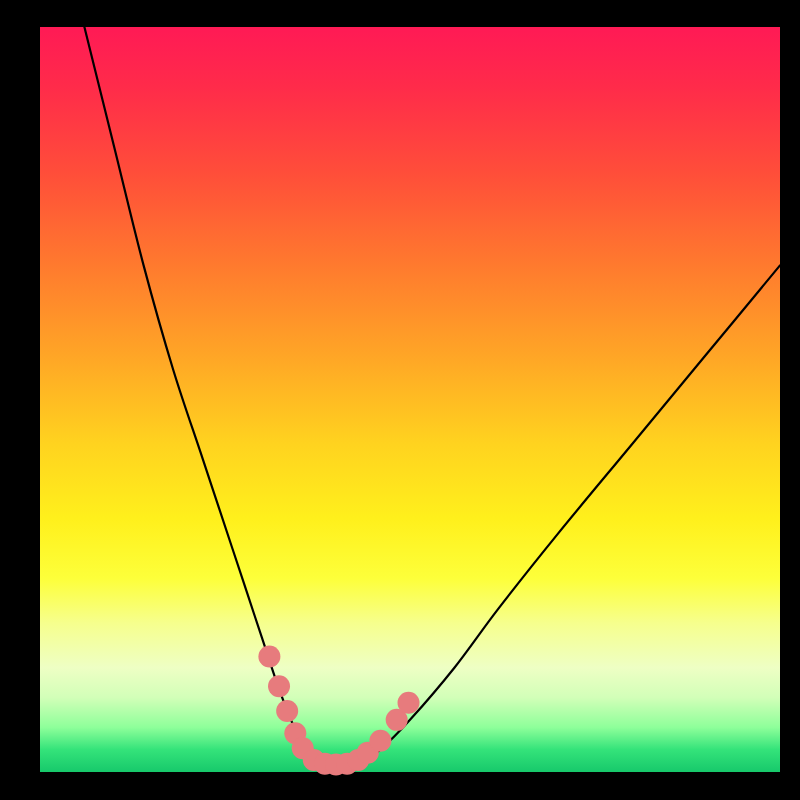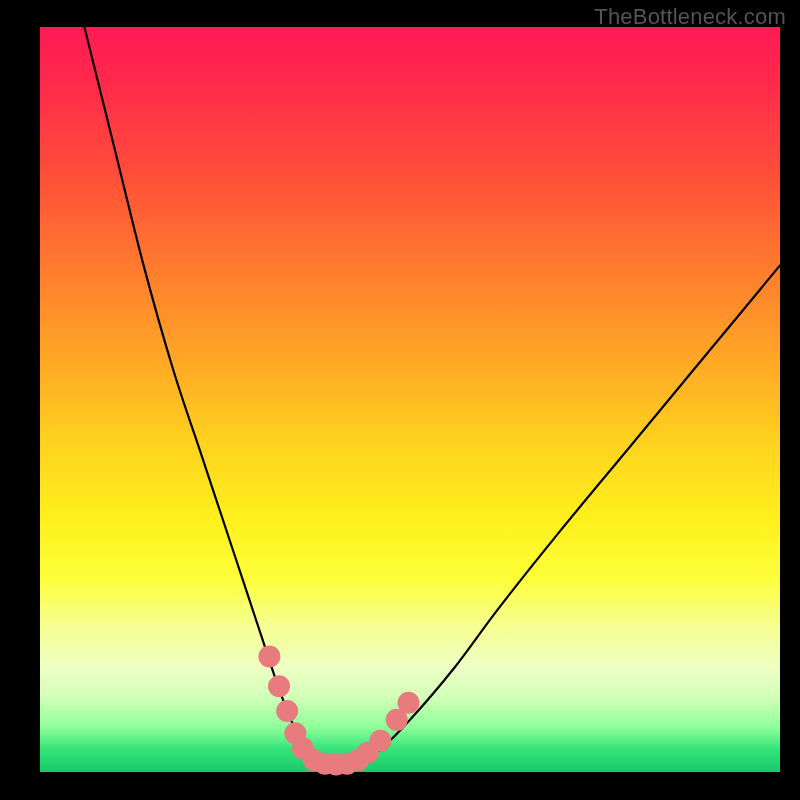--- a/index.html
+++ b/index.html
@@ -86,15 +86,14 @@
           <circle cx="318.20" cy="733.08" r="11" fill="#e77b7d"></circle>
           <circle cx="327.82" cy="725.63" r="11" fill="#e77b7d"></circle>
           <circle cx="340.40" cy="713.71" r="11" fill="#e77b7d"></circle>
           <circle cx="356.68" cy="692.85" r="11" fill="#e77b7d"></circle>
           <circle cx="368.52" cy="675.72" r="11" fill="#e77b7d"></circle>
         </g>
     </svg>
 
   </div>
 
-  <div class="watermark">TheBottleneck.com</div>
 
 </div>
 
 </body></html>

